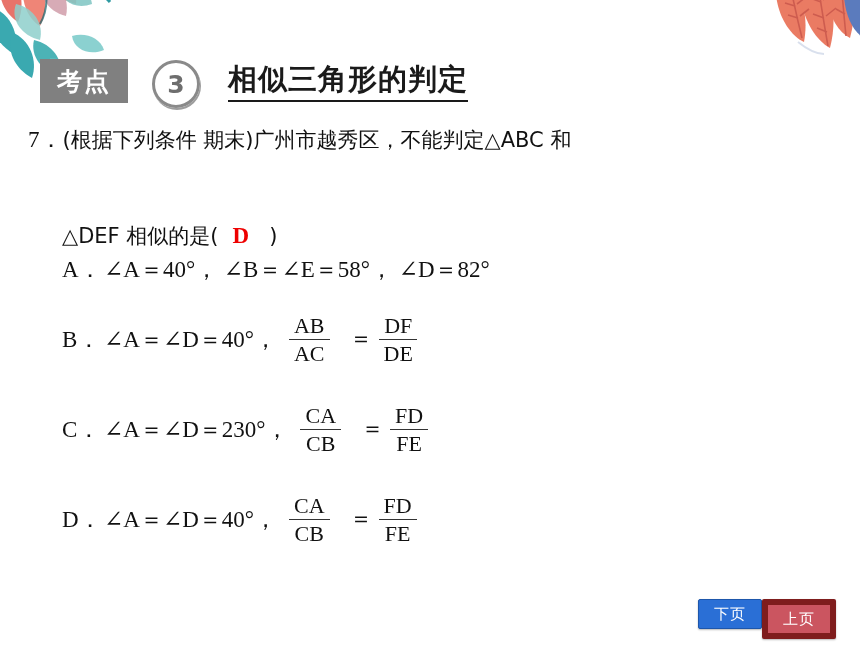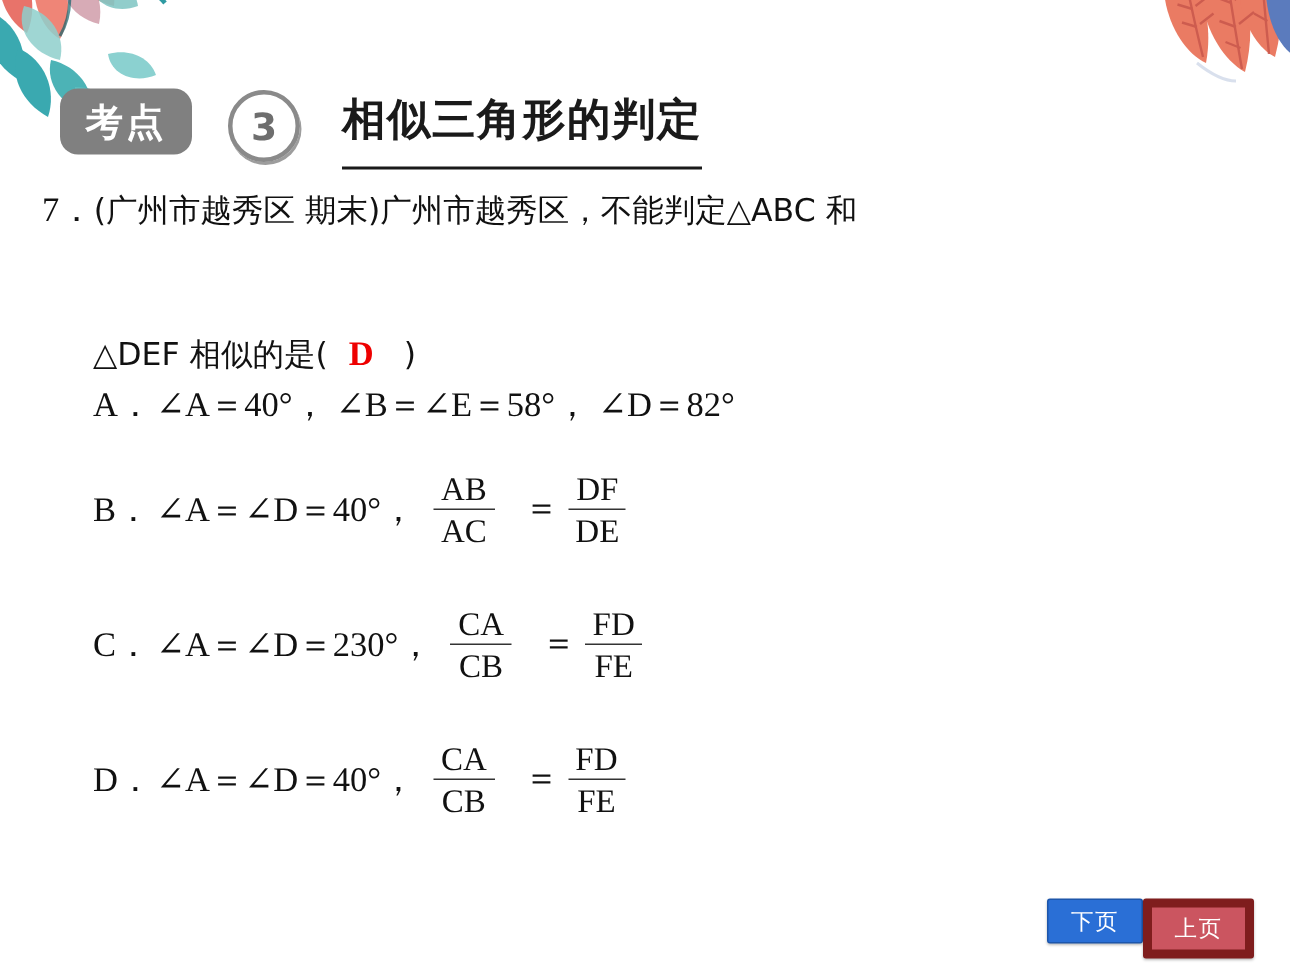--- a/index.html
+++ b/index.html
@@ -27,21 +27,21 @@
   .header {
     position: absolute;
     left: 0; top: 55px;
     width: 860px; height: 58px;
   }
   .kaodian-badge {
     position: absolute;
     left: 40px; top: 4px;
     width: 88px; height: 44px;
     background: #808080;
-    border-radius: 12px;
+    border-radius: 0;
     color: #ffffff;
     font-family: "DejaVu Sans", sans-serif;
     font-size: 25px;
     font-weight: bold;
     letter-spacing: 2px;
     display: flex;
     align-items: center;
     justify-content: center;
     line-height: 1;
   }
@@ -63,21 +63,21 @@
   }
   .header-title {
     position: absolute;
     left: 228px; top: 6px;
     font-family: "DejaVu Sans", sans-serif;
     font-size: 29px;
     font-weight: bold;
     color: #1a1a1a;
     letter-spacing: 1px;
     border-bottom: 2px solid #1a1a1a;
-    padding-bottom: 14px;
+    padding-bottom: 3px;
     line-height: 1.25;
     white-space: nowrap;
   }
 
   
   .content {
     position: absolute;
     left: 0; top: 126px;
     width: 860px;
   }
@@ -226,21 +226,21 @@
 
 <div class="header">
   <div class="kaodian-badge">考点</div>
   <div class="num-circle">3</div>
   <div class="header-title">相似三角形的判定</div>
 </div>
 
 <div class="content">
 
   <div class="q-line q-line-1">
-    <span>7．</span><span class="cjk">(广州市越秀区 期末)</span><span class="cjk">广州市越秀区，不能判定△ABC 和</span>
+    <span>7．</span><span class="cjk">(根据下列条件 期末)</span><span class="cjk">广州市越秀区，不能判定△ABC 和</span>
   </div>
 
   <div class="q-line q-line-2">
     <span class="cjk">△DEF 相似的是(</span><span class="ans-red">D</span><span class="cjk">)</span>
   </div>
 
   <div class="opt opt-a">
     <span class="opt-label">A．</span>
     <span class="opt-cond">∠A＝40°，  ∠B＝∠E＝58°，  ∠D＝82°</span>
   </div>

